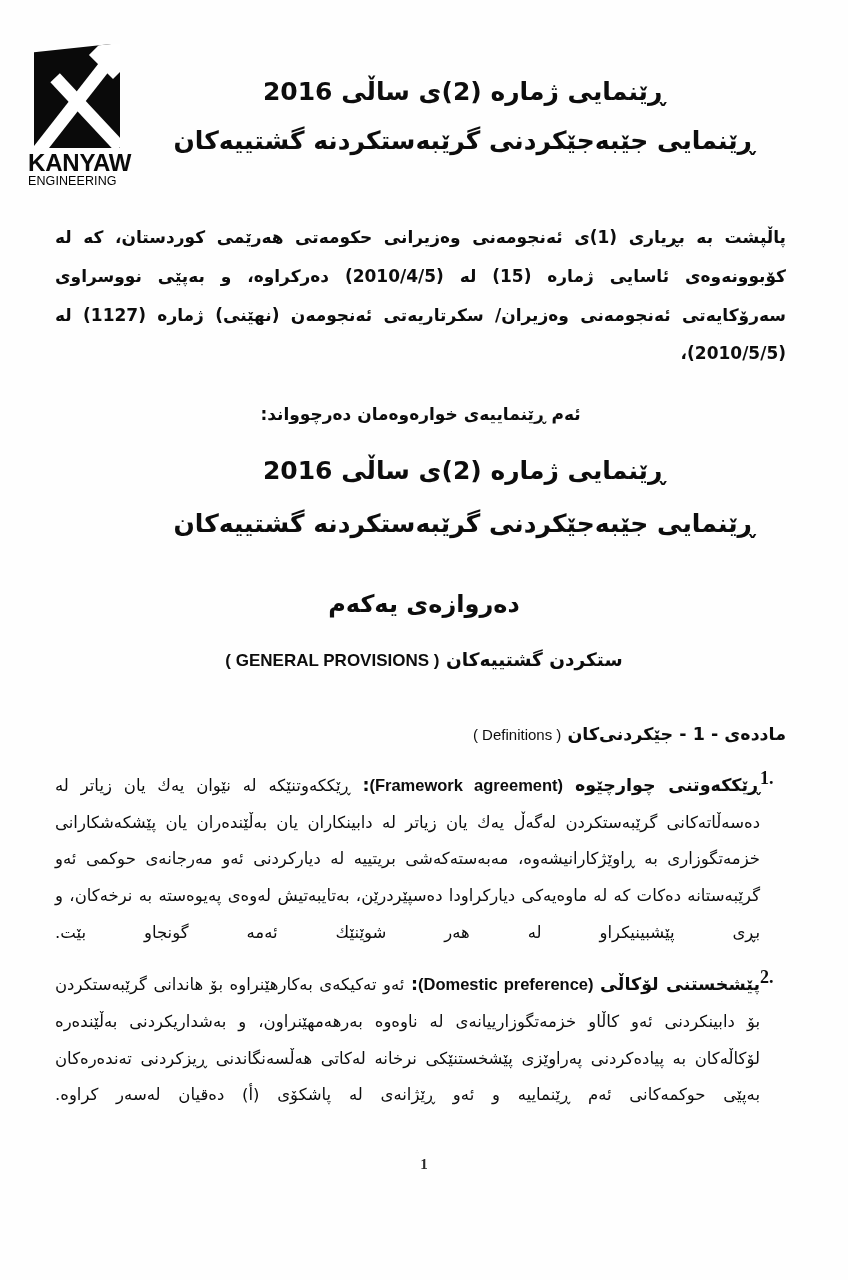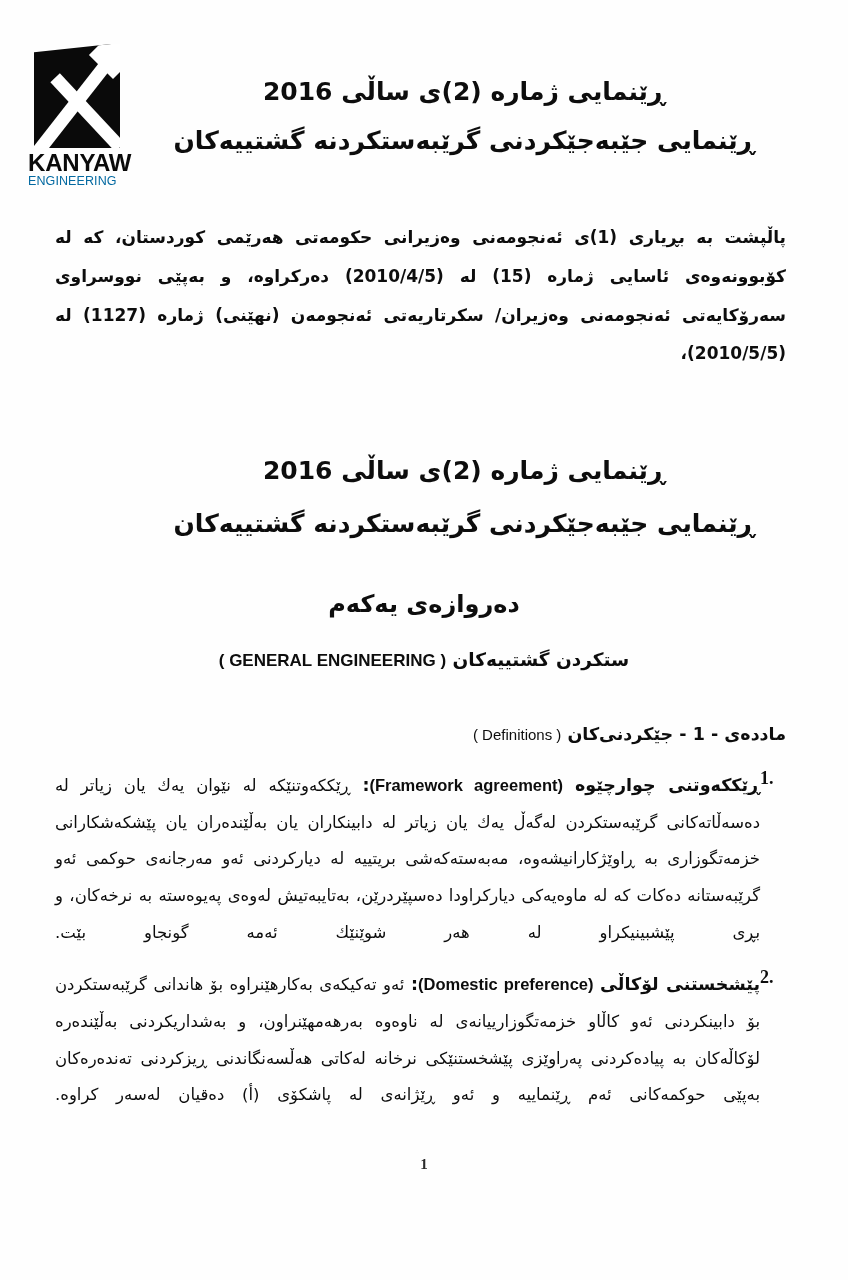--- a/index.html
+++ b/index.html
@@ -81,21 +81,21 @@
     direction: ltr;
     text-align: left;
     margin-top: 2px;
     line-height: 1.05;
   }
   .logo-sub {
     font-family: "Liberation Sans", sans-serif;
     font-weight: 400;
     font-size: 12.5px;
     letter-spacing: 0.1px;
-    color: #0369a1;
+    color: #000000;
     direction: ltr;
     text-align: left;
     line-height: 1.1;
   }
 
   
   .doc-title {
     position: absolute;
     left: 140px;
     right: 60px;
@@ -247,32 +247,33 @@
     <div class="logo-sub">ENGINEERING</div>
   </div>
 
   <div class="doc-title" id="header-title">
     <div class="title-line">ڕێنمایی ژماره (2)ی ساڵی 2016</div>
     <div class="title-line">ڕێنمایی جێبه‌جێکردنی گرێبه‌ستکردنه گشتییه‌کان</div>
   </div>
 
   <div class="preamble">
     <span>پاڵپشت به بڕیاری (1)ی ئه‌نجومه‌نی وه‌زیرانی حکومه‌تی هه‌رێمی کوردستان، که له کۆبوونه‌وه‌ی ئاسایی ژماره (15) له (2010/4/5) ده‌رکراوه، و به‌پێی نووسراوی سه‌رۆکایه‌تی ئه‌نجومه‌نی وه‌زیران/ سکرتاریه‌تی ئه‌نجومه‌ن (نهێنی) ژماره (1127) له (2010/5/5)،</span>
+    <span class="closing">ئه‌م ڕێنماییه‌ی خواره‌وه‌مان ده‌رچوواند:</span>
   </div>
 
   <div class="doc-title" id="center-title">
     <div class="title-line">ڕێنمایی ژماره (2)ی ساڵی 2016</div>
     <div class="title-line">ڕێنمایی جێبه‌جێکردنی گرێبه‌ستکردنه گشتییه‌کان</div>
   </div>
 
   <div class="chapter-block">
     <div class="chapter-label">ده‌روازه‌ی یه‌که‌م</div>
     <div class="chapter-name">
       <span>ستکردن گشتییه‌کان</span>
-      <span class="latin">( GENERAL ENGINEERING )</span>
+      <span class="latin">( GENERAL PROVISIONS )</span>
     </div>
   </div>
 
   <div class="article-heading">
     <span>ماددەی - 1 -</span>
     <span>جێکردنی‌کان</span>
     <span class="latin">( Definitions )</span>
   </div>
 
   <div class="definitions">

